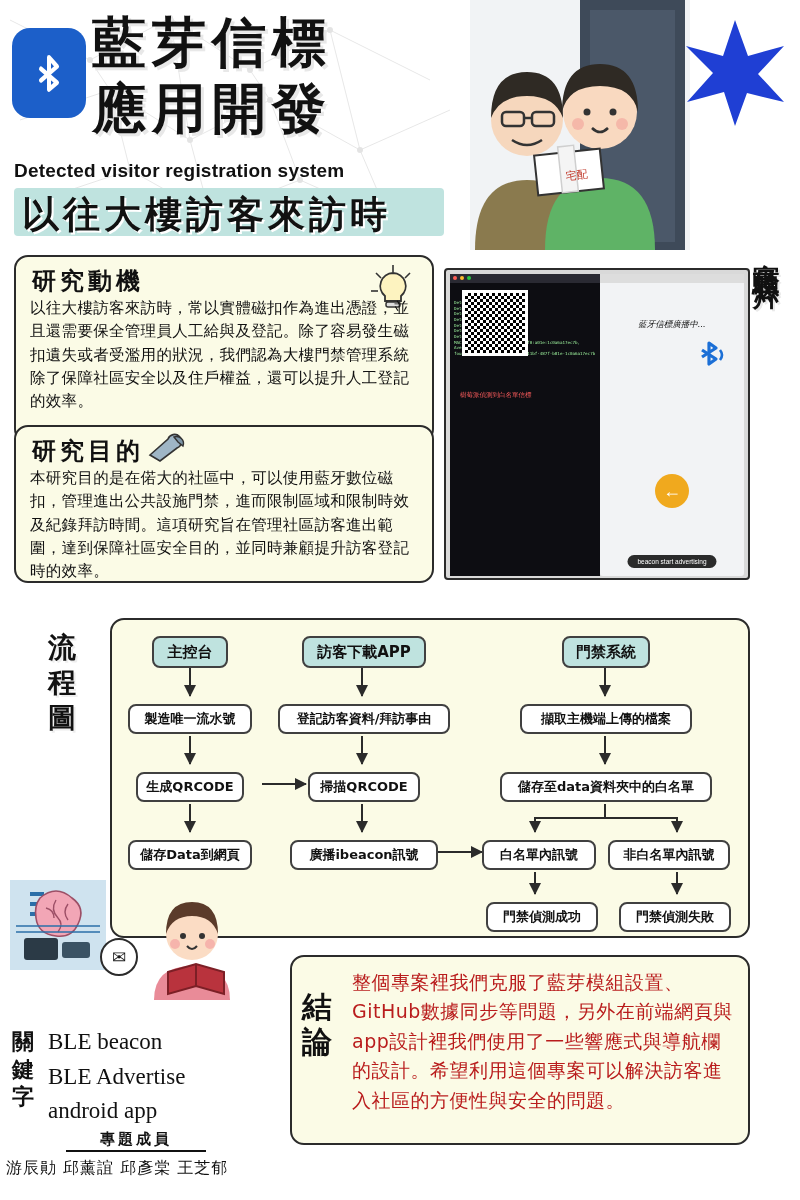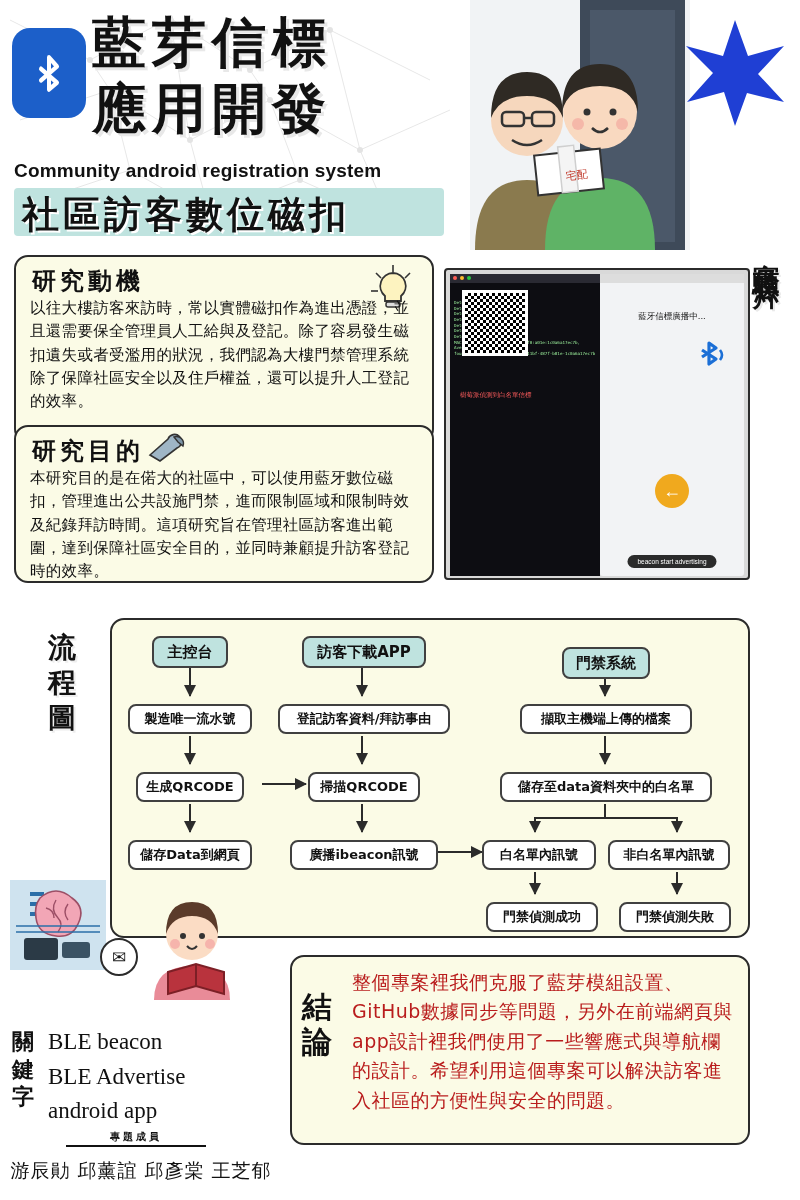--- a/index.html
+++ b/index.html
@@ -96,21 +96,21 @@
     background-blend-mode: difference;
     border:3px solid #fff;
   }
   .term-red { color:#ff5d5d; font-size:6.5px;margin-left:6px; }
   .phone {
     position:absolute; right:4px; top:4px; width:144px; height:302px;
     background:#f2f3f5; border-radius:3px;
   }
   .phone-top { height:9px; background:#ddd; }
   .bt-icon-phone { position:absolute; right:18px; top:58px; width:34px; height:46px; }
-  .phone-sub { font-size:8.5px; text-align:center; margin-top:28px; color:#111; font-family:"DejaVu Sans",sans-serif;}
+  .phone-sub { font-size:8.5px; text-align:center; margin-top:36px; color:#111; font-family:"DejaVu Sans",sans-serif;font-style:italic;}
   .back-btn {
     position:absolute; left:50%; transform:translateX(-50%); top:200px;
     width:34px; height:34px; border-radius:50%; background:#f0a91e;
     display:flex; align-items:center; justify-content:center; color:#fff; font-size:18px;
   }
   .phone-bottom {
     position:absolute; left:50%; transform:translateX(-50%); bottom:8px;
     background:#2b2b2b; color:#fff; font-size:6.5px; padding:3px 10px; border-radius:9px;
     white-space:nowrap;
   }
@@ -149,26 +149,26 @@
     position:absolute; left:12px; top:1028px;
     font-family:"DejaVu Sans", sans-serif; font-weight:bold; font-size:22px;
     line-height:1.25; color:#111; text-align:center;
   }
   .kw-list {
     position:absolute; left:48px; top:1025px;
     font-family:"Liberation Serif", serif; font-size:23px; line-height:1.5; color:#111;
   }
   .members-title {
     position:absolute; left:66px; top:1130px; width:140px; text-align:center;
-    font-family:"DejaVu Sans", sans-serif; font-weight:bold; font-size:10px; color:#111;
+    font-family:"DejaVu Sans", sans-serif; font-weight:bold; font-size:15px; color:#111;
     border-bottom:2px solid #111; padding-bottom:1px; letter-spacing:3px;
   }
   .members {
-    position:absolute; left:6px; top:1158px; width:270px; text-align:center;
-    font-family:"DejaVu Sans", sans-serif; font-size:19px; color:#111; letter-spacing:1px;
+    position:absolute; left:6px; top:1158px; width:270px; text-align:left;
+    font-family:"DejaVu Sans", sans-serif; font-size:16px; color:#111; letter-spacing:1px;
   }
   
   .concl {
     position:absolute; left:290px; top:955px; width:460px; height:190px;
     background:#fbfbe6; border:2px solid #2b2b2b; border-radius:14px;
   }
   .concl-label {
     position:absolute; left:302px; top:990px;
     font-family:"DejaVu Sans", sans-serif; font-weight:bold; font-size:30px;
     line-height:1.15; color:#111; text-align:center; letter-spacing:2px;
@@ -213,24 +213,24 @@
     <svg viewBox="0 0 40 60">
       <path d="M12 12 L28 24 L20 30 L20 2 L28 10 L12 22" fill="none" stroke="#ffffff" stroke-width="4" stroke-linejoin="round" stroke-linecap="round" transform="translate(0,12) scale(1,1.15)"></path>
     </svg>
   </div>
 
   <div class="title-main">
     <span>藍芽信標</span>
     <span class="l2">應用開發</span>
   </div>
 
-  <div class="subtitle-en">Community android registration system</div>
+  <div class="subtitle-en">Detected visitor registration system</div>
 
   <div class="title-band"></div>
-  <div class="title-band-text">社區訪客數位磁扣</div>
+  <div class="title-band-text">以往大樓訪客來訪時</div>
 
   <svg class="people" viewBox="0 0 250 250">
     <rect x="30" y="0" width="220" height="250" fill="#f1f3f5"></rect>
 
     <rect x="140" y="0" width="105" height="250" fill="#3e4a59"></rect>
     <rect x="150" y="10" width="85" height="232" fill="#4b5869"></rect>
     <circle cx="160" cy="128" r="5" fill="#cfd6de"></circle>
 
     <g>
       <path d="M35 250 q0-70 52-70 q52 0 52 70 z" fill="#8a7a4e"></path>
@@ -365,21 +365,21 @@
   <div class="node head" style="left:152px; top:636px; width:76px; height:32px;">主控台</div>
   <div class="node" style="left:128px; top:704px; width:124px; height:30px;">製造唯一流水號</div>
   <div class="node" style="left:136px; top:772px; width:108px; height:30px;">生成QRCODE</div>
   <div class="node" style="left:128px; top:840px; width:124px; height:30px;">儲存Data到網頁</div>
 
   <div class="node head" style="left:302px; top:636px; width:124px; height:32px;">訪客下載APP</div>
   <div class="node" style="left:278px; top:704px; width:172px; height:30px;">登記訪客資料/拜訪事由</div>
   <div class="node" style="left:308px; top:772px; width:112px; height:30px;">掃描QRCODE</div>
   <div class="node" style="left:290px; top:840px; width:148px; height:30px;">廣播ibeacon訊號</div>
 
-  <div class="node head" style="left:562px; top:636px; width:88px; height:32px;margin-top:11px;">門禁系統</div>
+  <div class="node head" style="left:562px; top:636px; width:88px; height:32px;">門禁系統</div>
   <div class="node" style="left:520px; top:704px; width:172px; height:30px;">擷取主機端上傳的檔案</div>
   <div class="node" style="left:500px; top:772px; width:212px; height:30px;">儲存至data資料夾中的白名單</div>
   <div class="node" style="left:482px; top:840px; width:114px; height:30px;">白名單內訊號</div>
   <div class="node" style="left:608px; top:840px; width:122px; height:30px;">非白名單內訊號</div>
   <div class="node" style="left:486px; top:902px; width:112px; height:30px;">門禁偵測成功</div>
   <div class="node" style="left:610px; top:902px; width:112px; height:30px;margin-left:9px;">門禁偵測失敗</div>
 
   <svg class="brain" viewBox="0 0 96 90">
     <rect x="0" y="0" width="96" height="90" fill="#cfe3ef"></rect>
     <g fill="#2b6fa8">

